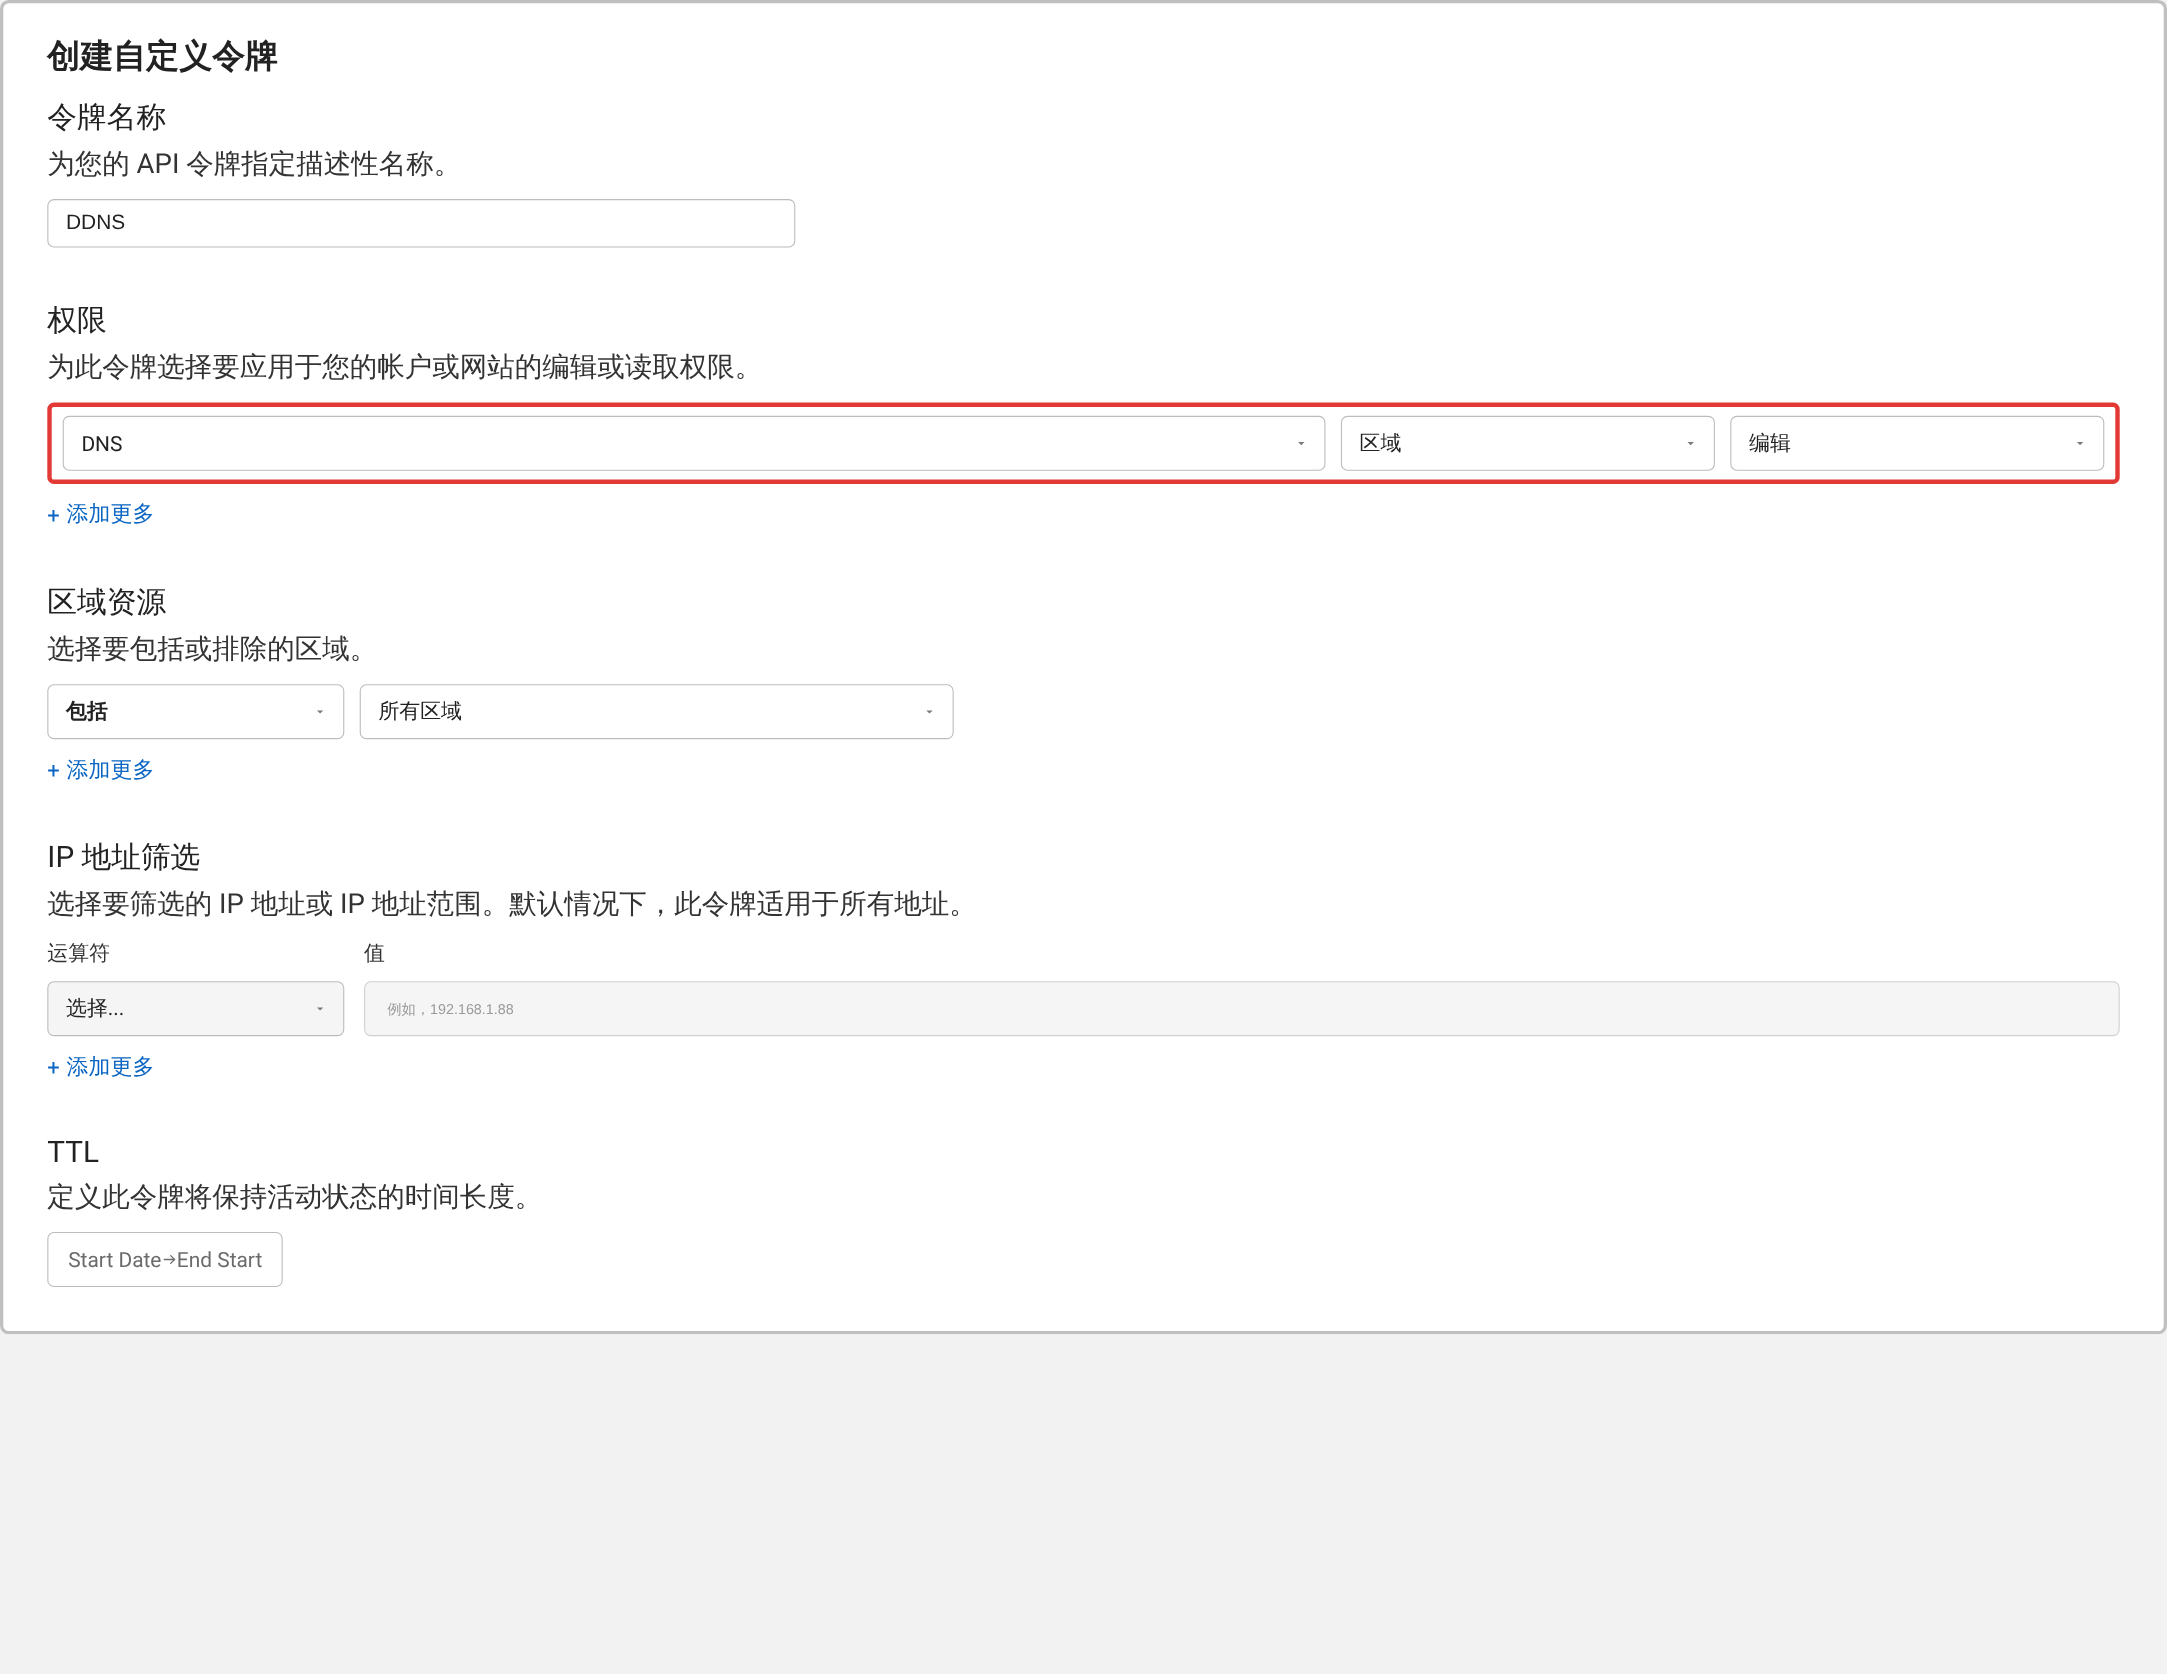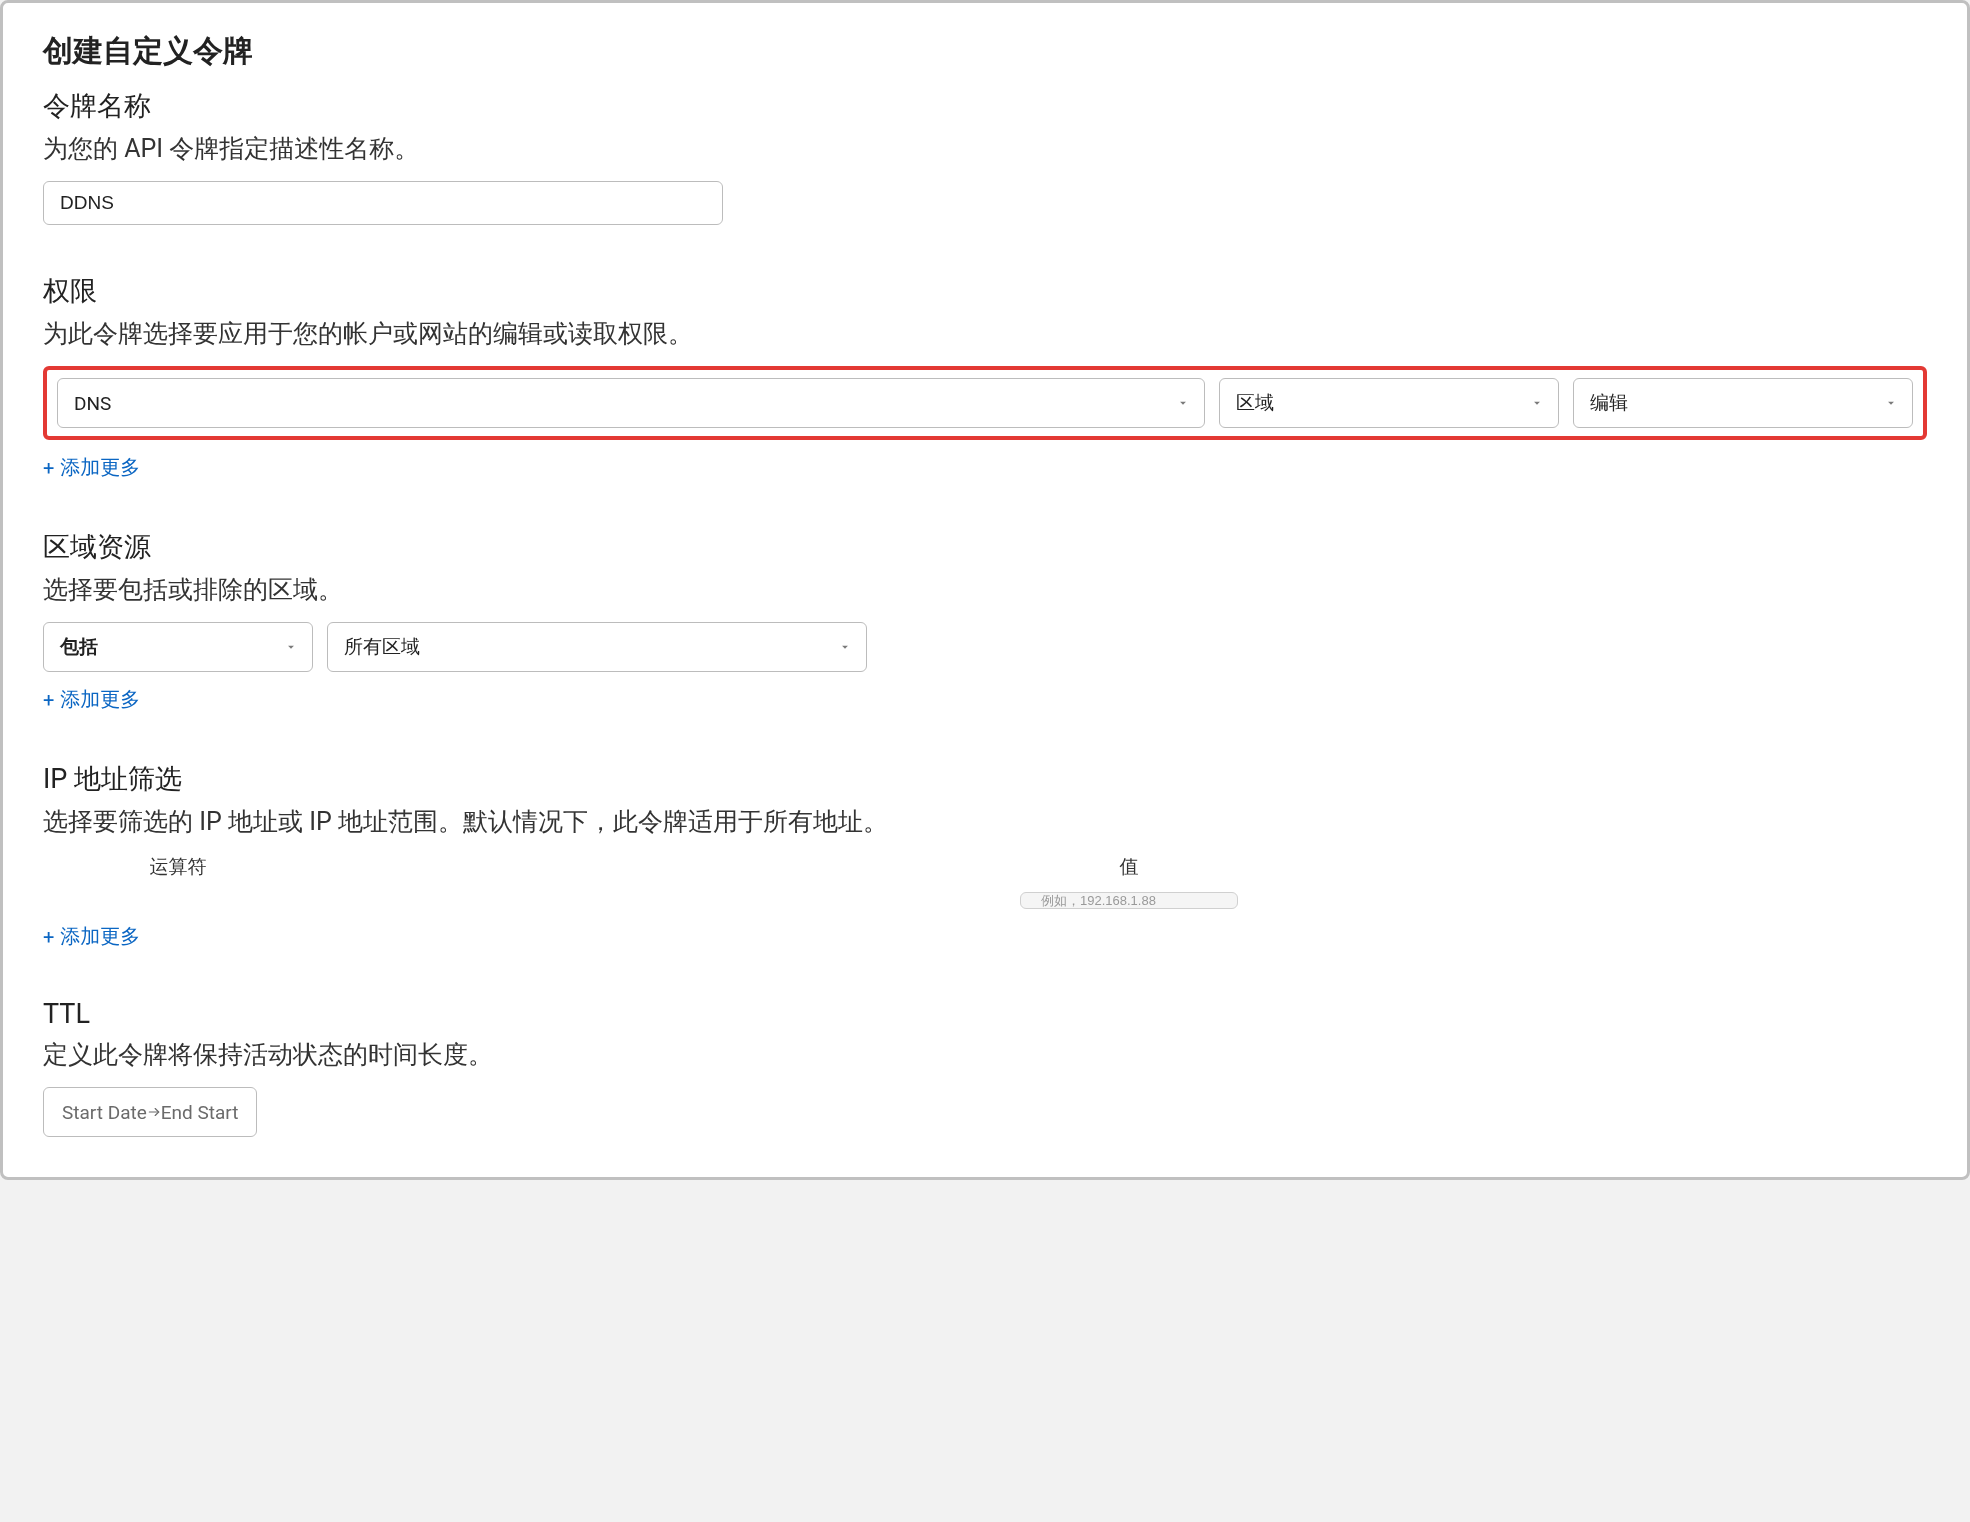--- a/index.html
+++ b/index.html
@@ -135,21 +135,21 @@
   }
   .date-range-btn .arrow {
     color: #6b6b6b;
     display: inline-flex;
   }
 
   .w-340 { width: 340px; }
   .w-270 { width: 270px; font-weight: bold; }
   .flex-1 { flex: 1; }
 
-  .inline-col { display: flex; flex-direction: column; align-items: center; }
+  .inline-col { display: flex; flex-direction: column; }
   .col-gap { gap: 6px; }
 
   svg.icon { width: 14px; height: 14px; }
 
 </style>
 </head>
 <body>
 
 <div class="frame">
   <div class="inset">
@@ -228,20 +228,28 @@
       </div>
     </div>
 
     <div class="section">
       <p class="section-title">IP 地址筛选</p>
       <p class="section-desc">选择要筛选的 IP 地址或 IP 地址范围。默认情况下，此令牌适用于所有地址。</p>
 
       <div class="row" style="gap:18px;">
         <div class="inline-col col-gap" style="width:270px">
           <span class="field-label">运算符</span>
+          <div class="select-box" style="background:#f5f5f5;">
+            <span>选择...</span>
+            <span class="caret">
+              <svg class="icon" viewBox="0 0 24 24" fill="currentColor">
+                  <path d="M7 10l5 5 5-5z"></path>
+                </svg>
+            </span>
+          </div>
         </div>
         <div class="inline-col col-gap flex-1">
           <span class="field-label">值</span>
           <input type="text" class="value-input" placeholder="例如，192.168.1.88" style="">
         </div>
       </div>
 
       <div class="add-more">
         <span class="plus">+</span>
         <span>添加更多</span>

